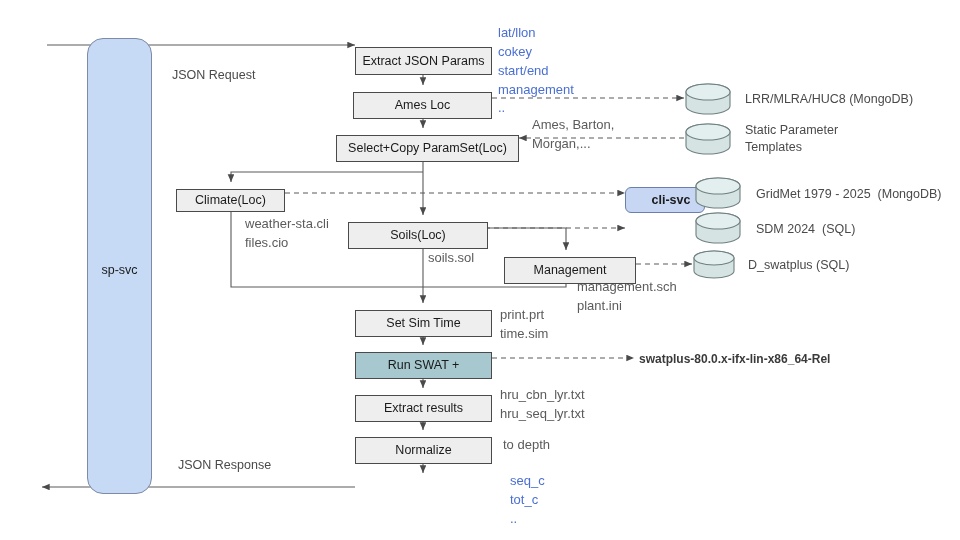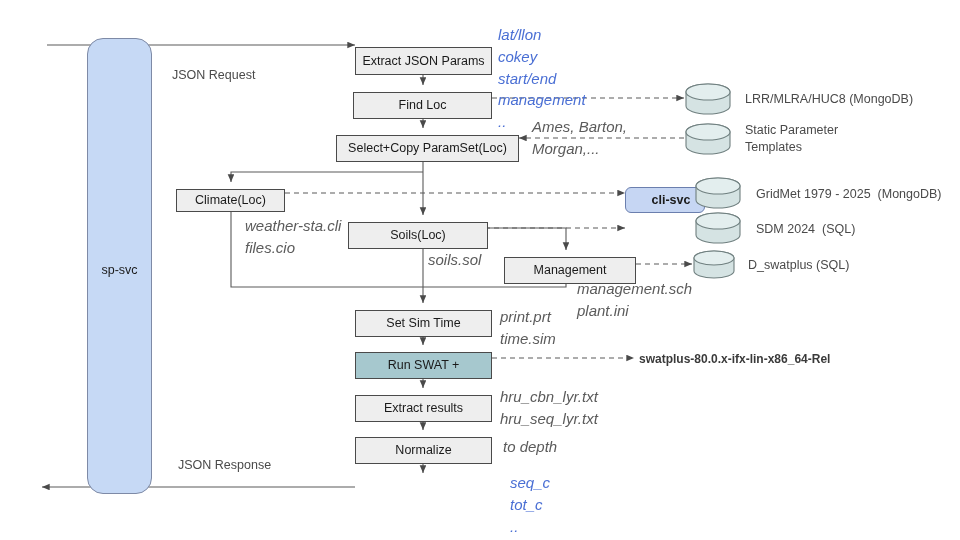--- a/index.html
+++ b/index.html
@@ -10,21 +10,21 @@
   .node{position:absolute;box-sizing:border-box;display:flex;align-items:center;
         justify-content:center;text-align:center;border:1px solid #4a4a4a;
         background:#eeeeee;color:#1a1a1a;font-size:12.5px;line-height:1.15;margin-top:7px;}
   .node.teal{background:#a6c8ce;}
   .node.blue{background:#c6d6f3;border:1px solid #6b7fae;border-radius:6px;font-weight:bold;font-size:12.5px;}
 
   .lane{position:absolute;box-sizing:border-box;background:#c6d9f5;border:1px solid #7e8aa6;
         border-radius:16px;}
   .lane-label{position:absolute;font-size:12.5px;color:#1a1a1a;text-align:center;}
 
-  .note{position:absolute;font-style:italic;font-size:15px;color:#5b5b5b;line-height:1.45;
+  .note{position:absolute;font-size:13px;color:#5b5b5b;line-height:1.45;
         white-space:pre;}
   .note.blue{color:#4a6fd4;}
   .plain{position:absolute;font-size:12.5px;color:#4a4a4a;line-height:1.35;white-space:pre;}
   .plain.bold{font-weight:bold;color:#3a3a3a;font-size:12px;}
 
   .cyl{position:absolute;}
 </style>
 </head>
 <body>
 
@@ -79,21 +79,21 @@
 
       <path d="M492,358 L634,358" marker-end="url(#ah)"></path>
     </g>
   </svg>
 
   <div class="lane" style="left:87px;top:38px;width:65px;height:456px;"></div>
   <div class="lane-label" style="left:87px;top:263px;width:65px;">sp-svc</div>
 
   <div class="node" style="left:355px;top:40px;width:137px;height:28px;">Extract JSON Params</div>
 
-  <div class="node" style="left:353px;top:85px;width:139px;height:27px;">Find Loc</div>
+  <div class="node" style="left:353px;top:85px;width:139px;height:27px;">Ames Loc</div>
 
   <div class="node" style="left:336px;top:128px;width:183px;height:27px;">Select+Copy ParamSet(Loc)</div>
 
   <div class="node" style="left:176px;top:182px;width:109px;height:23px;">Climate(Loc)</div>
 
   <div class="node" style="left:348px;top:215px;width:140px;height:27px;">Soils(Loc)</div>
 
   <div class="node" style="left:504px;top:250px;width:132px;height:27px;">Management</div>
 
   <div class="node" style="left:355px;top:303px;width:137px;height:27px;">Set Sim Time</div>

